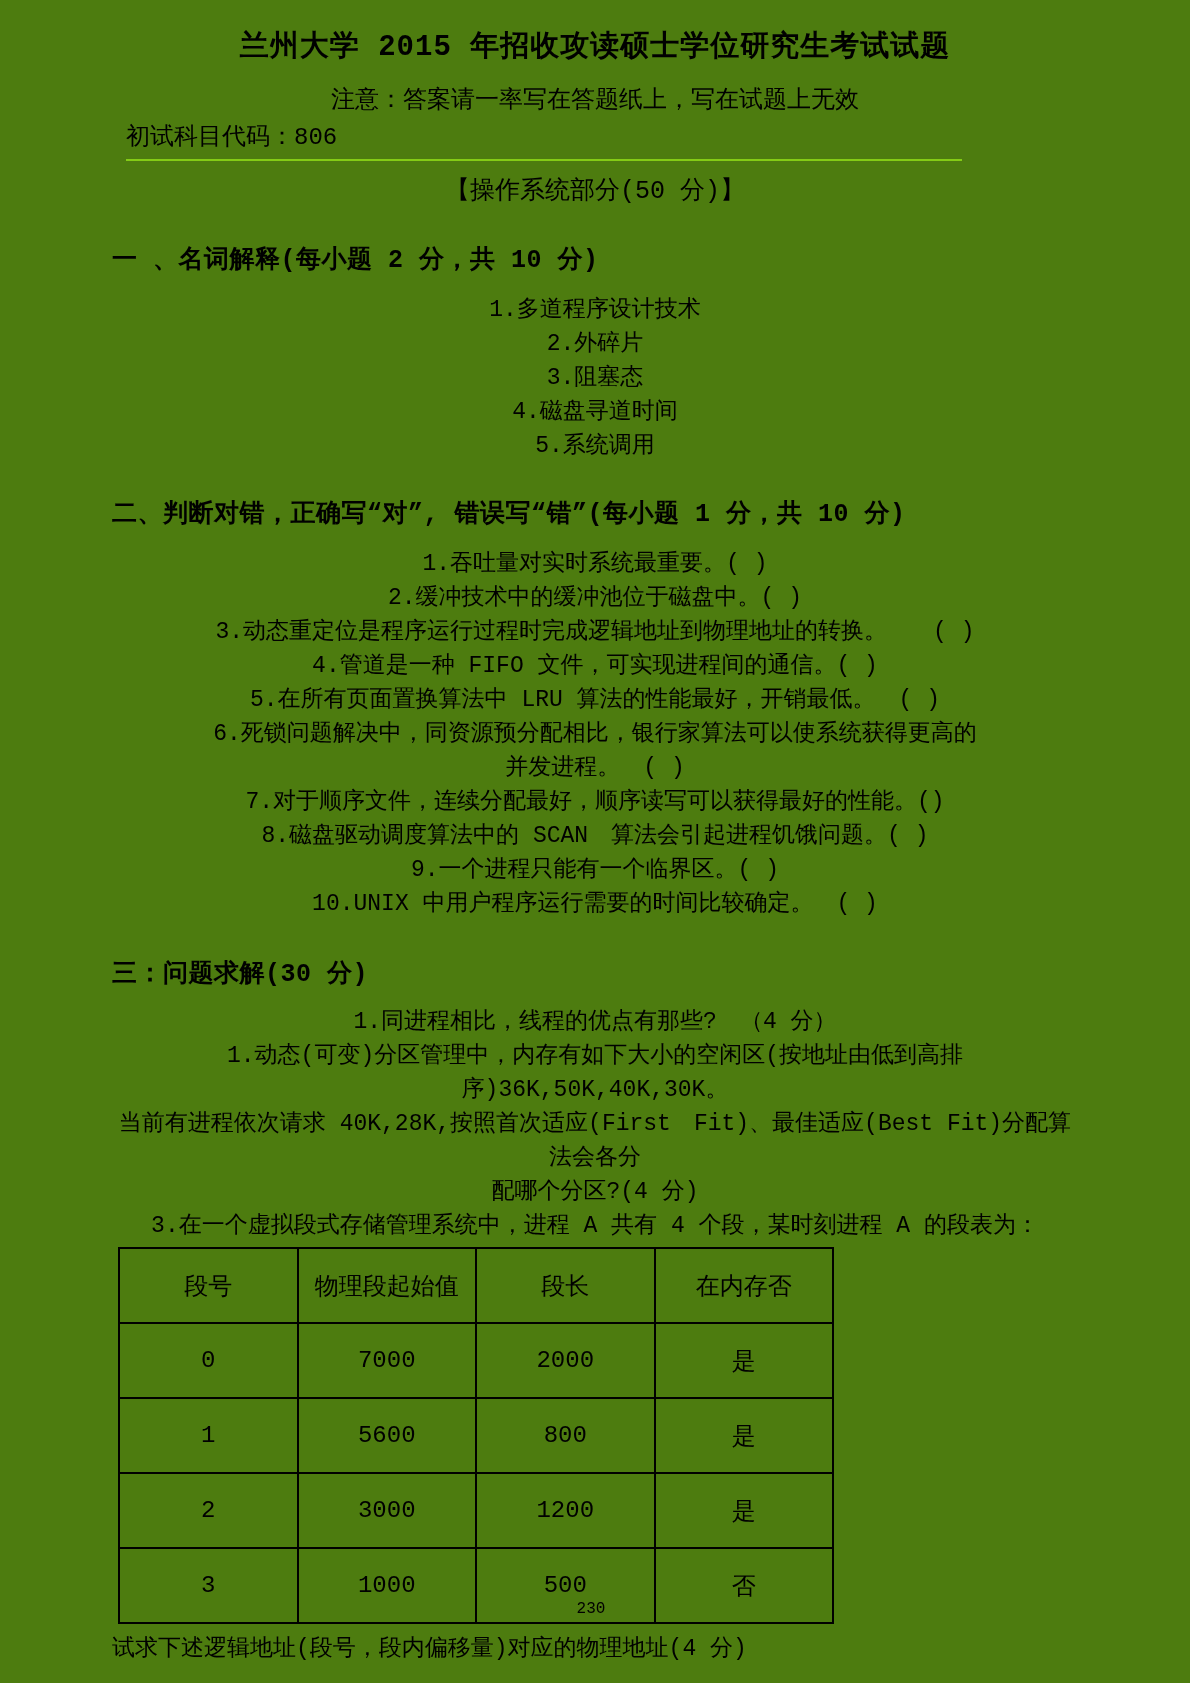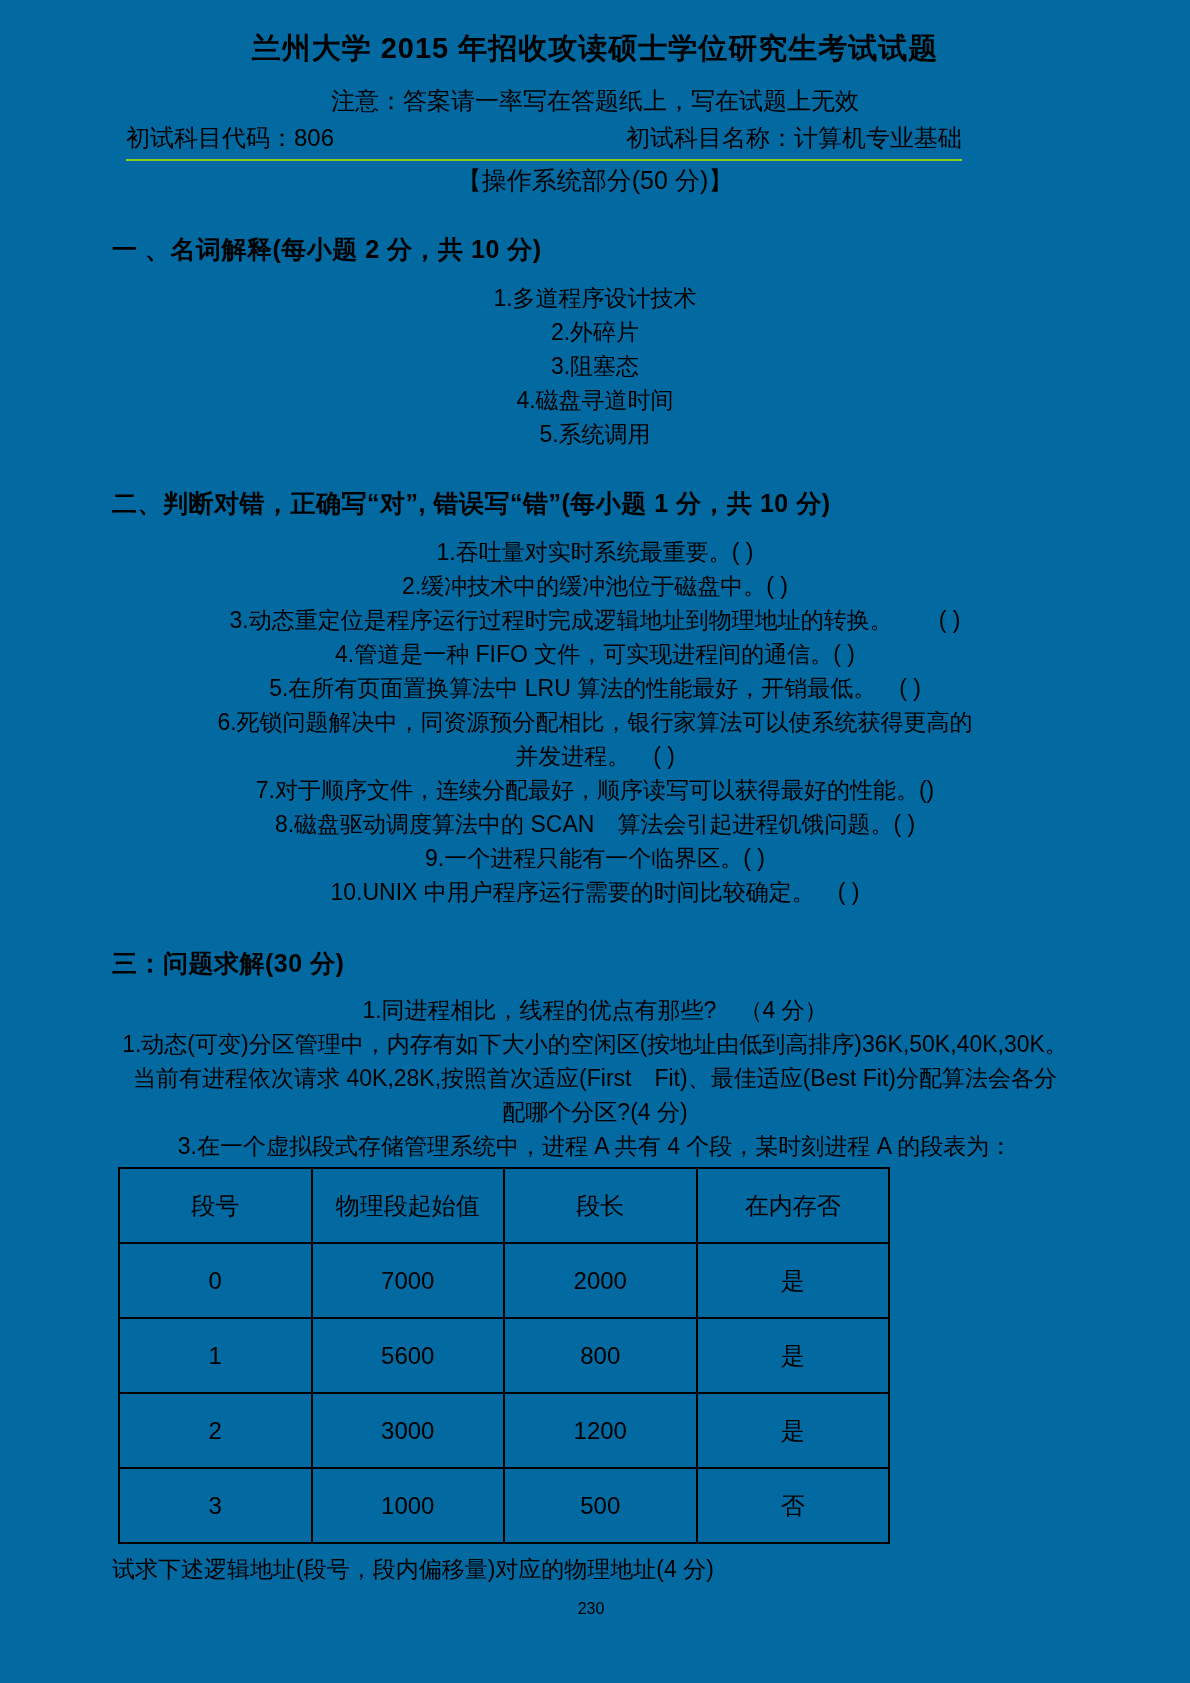--- a/index.html
+++ b/index.html
@@ -1,23 +1,23 @@
 <!DOCTYPE html>
 <html><head>
 <meta charset="utf-8">
 <style>
   * { margin: 0; padding: 0; box-sizing: border-box; }
   html, body { background: #e8e8e8; }
   .page {
     width: 1190px;
     height: 1683px;
     margin: 0 auto;
-    background: #0369a1;
+    background: #4d7c0f;
     color: #000000;
-    font-family: Liberation Sans, sans-serif;
+    font-family: Liberation Mono, monospace;
     position: relative;
     overflow: hidden;
   }
   .content {
     padding: 28px 112px 0 112px;
   }
   .title {
     text-align: center;
     font-size: 29px;
     font-weight: bold;
@@ -38,41 +38,41 @@
     margin-top: 4px;
     margin-left: 14px;
     width: 836px;
     padding-bottom: 5px;
     border-bottom: 2px solid #84cc16;
   }
   .part-header {
     text-align: center;
     font-size: 25px;
     line-height: 34px;
-    margin-top: 2px;
+    margin-top: 14px;
   }
   .section { margin-top: 34px; }
   .section.third { margin-top: 36px; }
   .sec-heading {
     font-size: 25px;
     font-weight: bold;
     line-height: 36px;
     letter-spacing: 0.5px;
   }
   .lines { margin-top: 14px; text-align: center; }
   .section.third .lines { margin-top: 12px; }
   .line {
     font-size: 23px;
     line-height: 34px;
     white-space: pre-wrap;
   }
   .seg-table {
     border-collapse: collapse;
     table-layout: fixed;
-    width: 772px;
+    width: 716px;
     margin-left: 6px;
     margin-top: 4px;
   }
   .seg-table td {
     border: 2px solid #000;
     text-align: center;
     vertical-align: middle;
     font-size: 24px;
     height: 75px;
     padding: 0;
@@ -96,21 +96,20 @@
 
 <div class="page">
   <div class="content">
 
     <div class="title">兰州大学 2015 年招收攻读硕士学位研究生考试试题</div>
 
     <div class="notice">注意：答案请一率写在答题纸上，写在试题上无效</div>
 
     <div class="subject-row">
       <span>初试科目代码：806</span>
-      <span>初试科目名称：计算机专业基础</span>
     </div>
 
     <div class="part-header">【操作系统部分(50 分)】</div>
 
     <div class="section">
       <div class="sec-heading">一 、名词解释(每小题 2 分，共 10 分)</div>
       <div class="lines">
         <div class="line">1.多道程序设计技术</div>
         <div class="line">2.外碎片</div>
         <div class="line">3.阻塞态</div>

